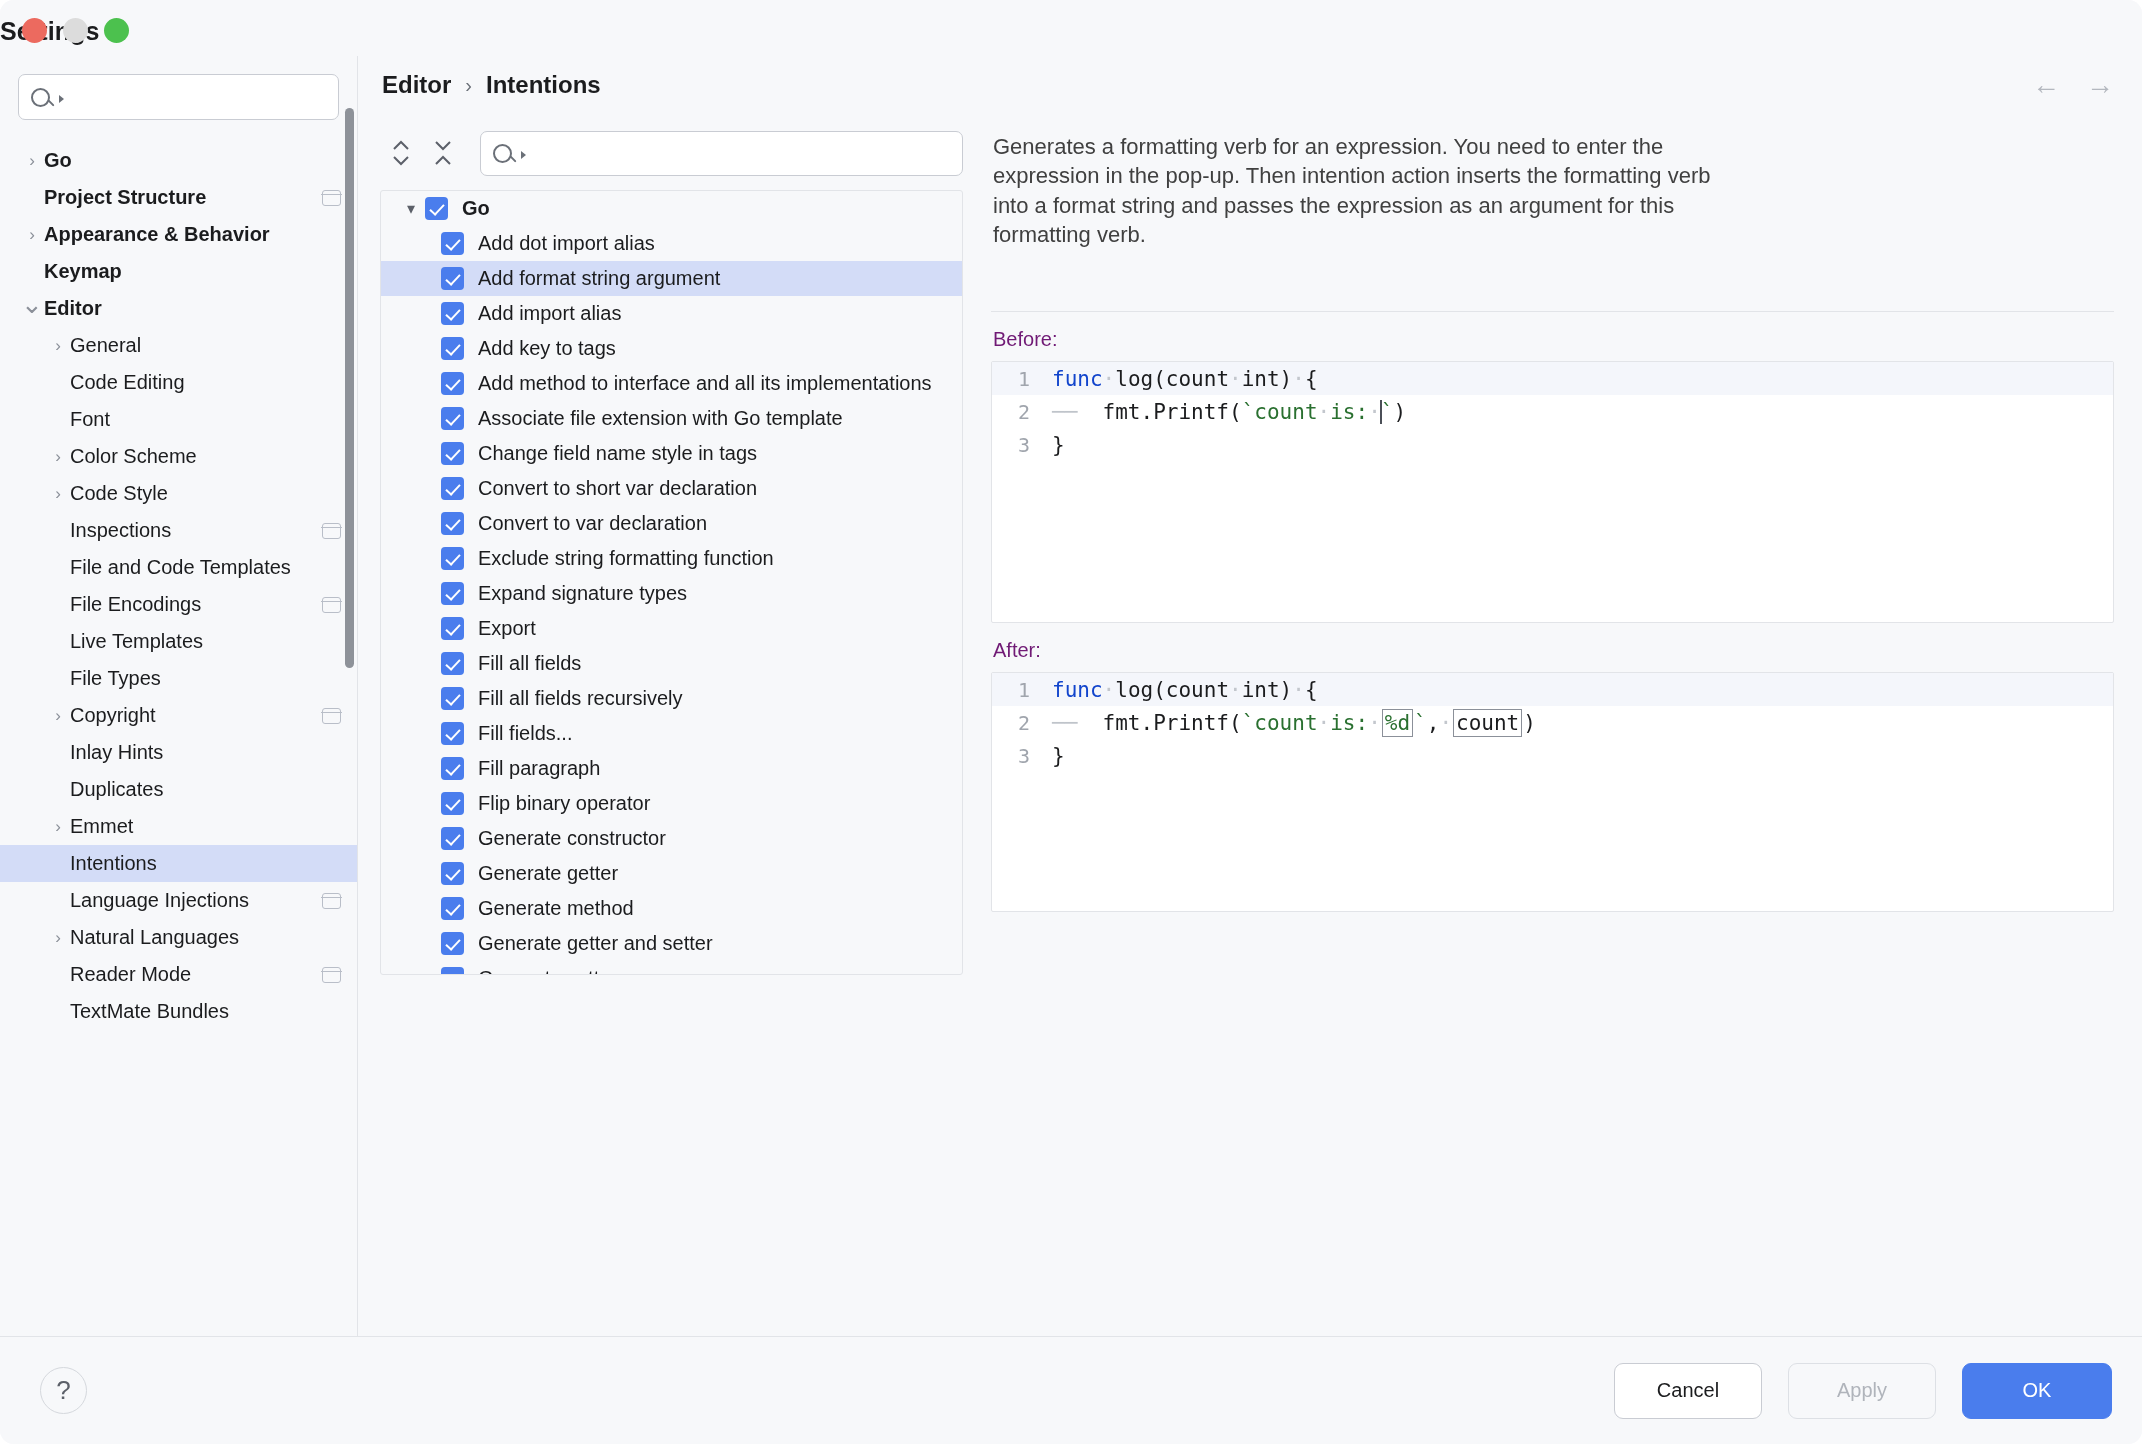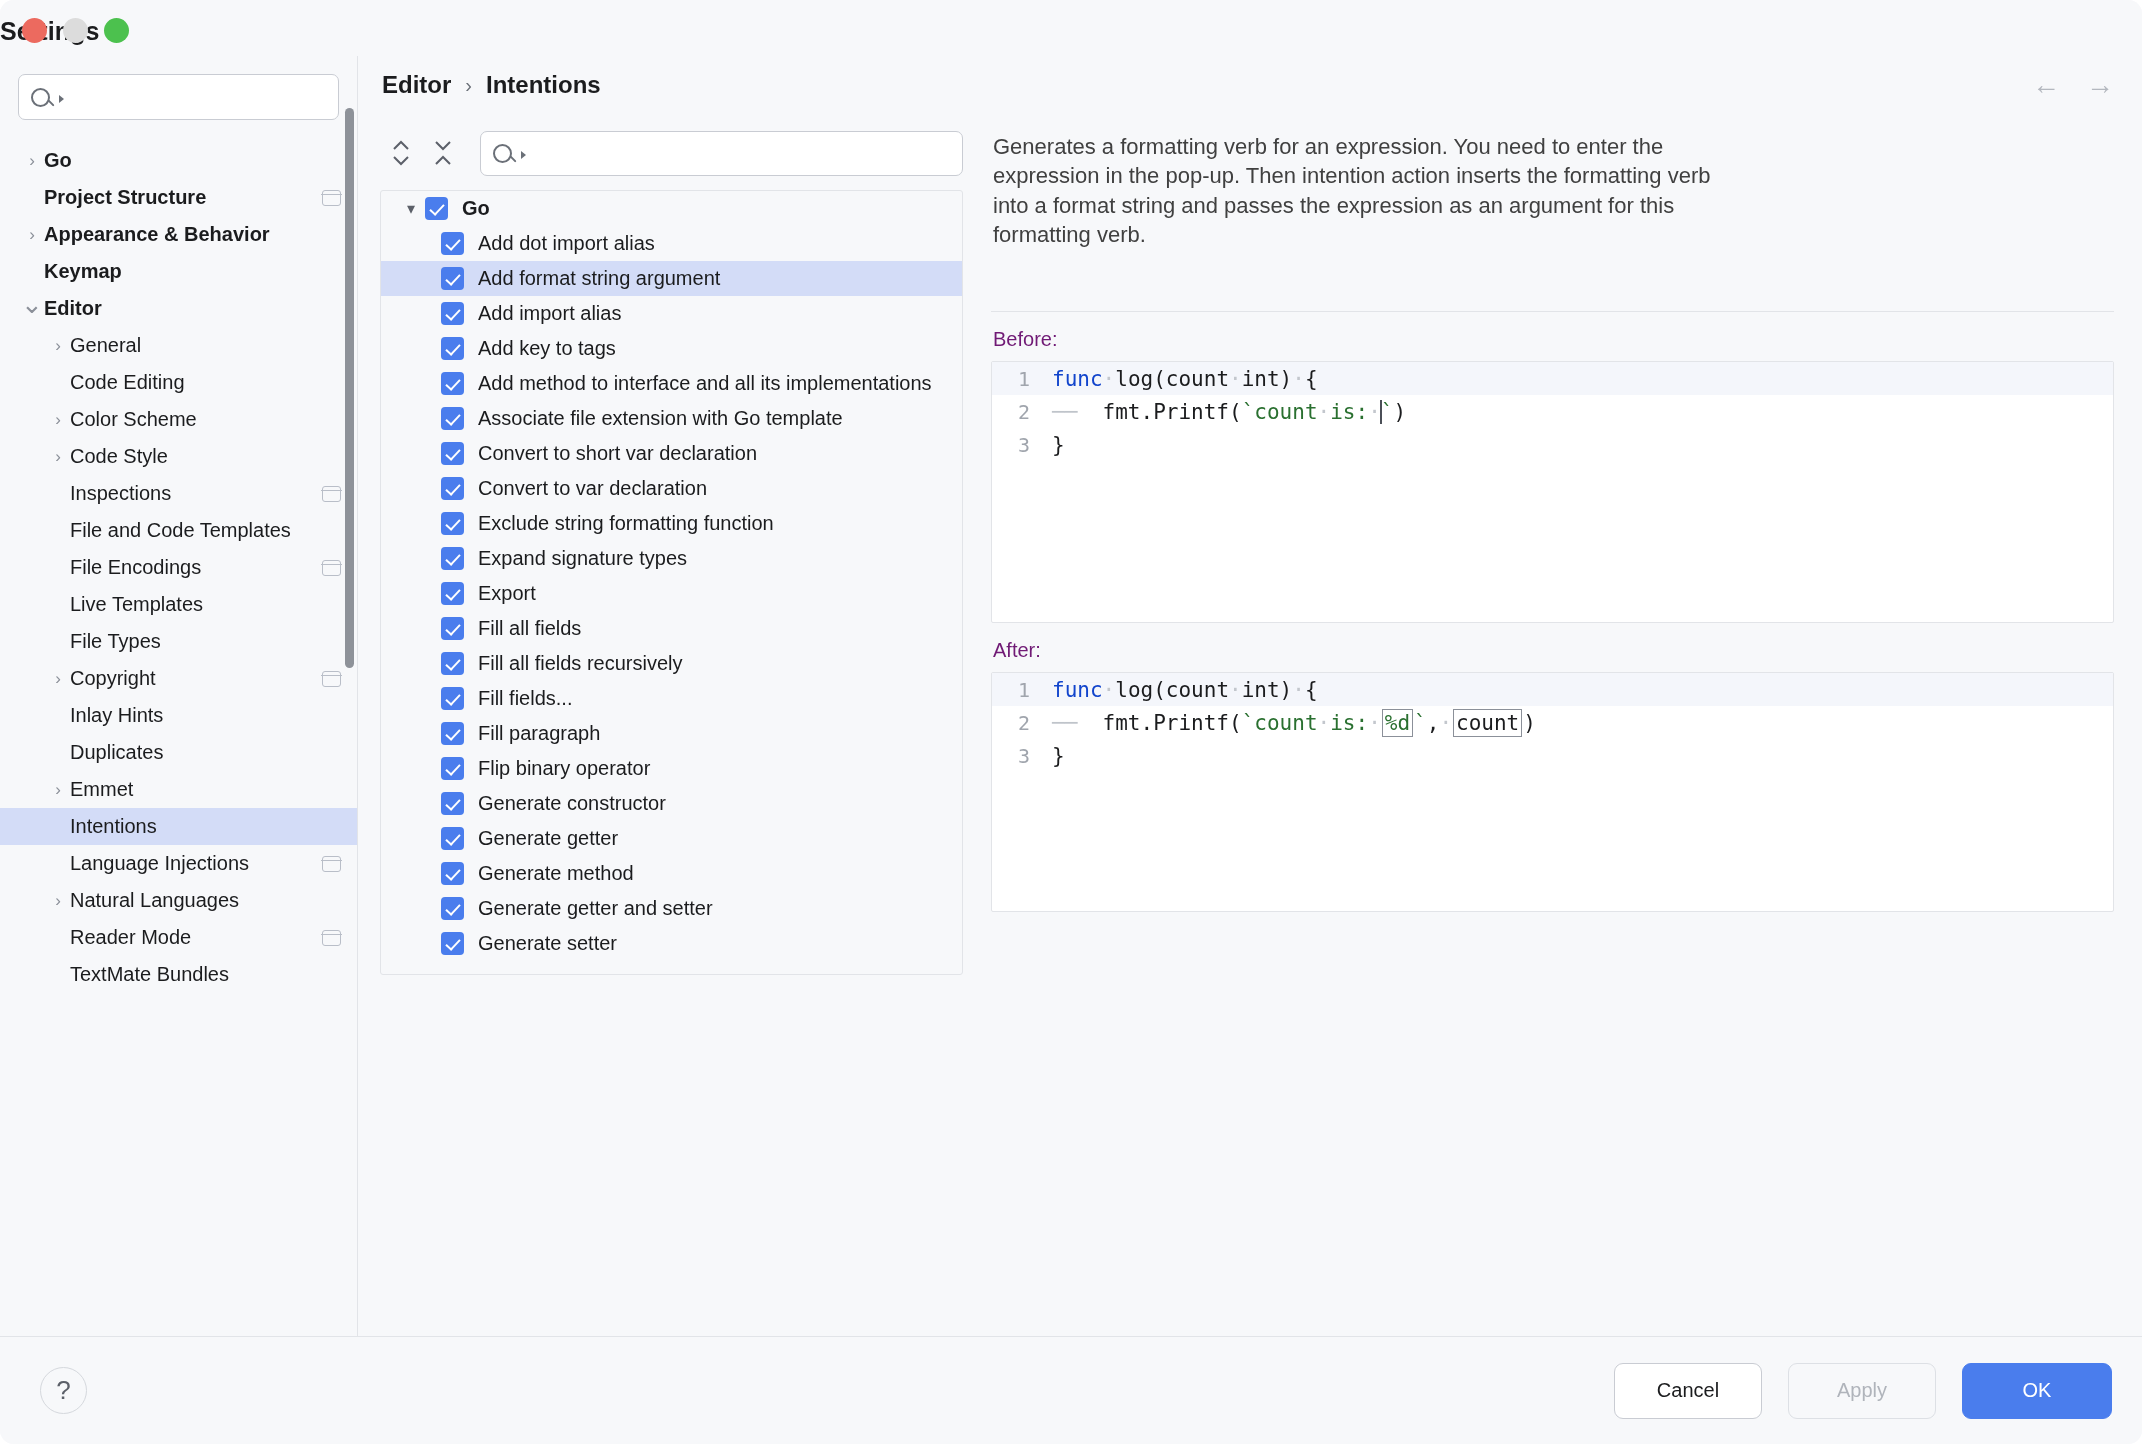--- a/index.html
+++ b/index.html
@@ -265,20 +265,24 @@
         </div>
         <div class="sb-item lvl1">
           <span class="arrow">›</span>
           <span class="sb-label">General</span>
         </div>
         <div class="sb-item lvl1">
           <span class="arrow none">›</span>
           <span class="sb-label">Code Editing</span>
         </div>
         <div class="sb-item lvl1">
+          <span class="arrow none">›</span>
+          <span class="sb-label">Font</span>
+        </div>
+        <div class="sb-item lvl1">
           <span class="arrow">›</span>
           <span class="sb-label">Color Scheme</span>
         </div>
         <div class="sb-item lvl1">
           <span class="arrow">›</span>
           <span class="sb-label">Code Style</span>
         </div>
         <div class="sb-item lvl1">
           <span class="arrow none">›</span>
           <span class="sb-label">Inspections</span>
@@ -405,20 +409,24 @@
               <div class="row child">
                 <span class="cb"></span>
                 <span class="rlabel">Add method to interface and all its implementations</span>
               </div>
               <div class="row child">
                 <span class="cb"></span>
                 <span class="rlabel">Associate file extension with Go template</span>
               </div>
               <div class="row child">
                 <span class="cb"></span>
+                <span class="rlabel">Change field name style in tags</span>
+              </div>
+              <div class="row child">
+                <span class="cb"></span>
                 <span class="rlabel">Convert to short var declaration</span>
               </div>
               <div class="row child">
                 <span class="cb"></span>
                 <span class="rlabel">Convert to var declaration</span>
               </div>
               <div class="row child">
                 <span class="cb"></span>
                 <span class="rlabel">Exclude string formatting function</span>
               </div>

